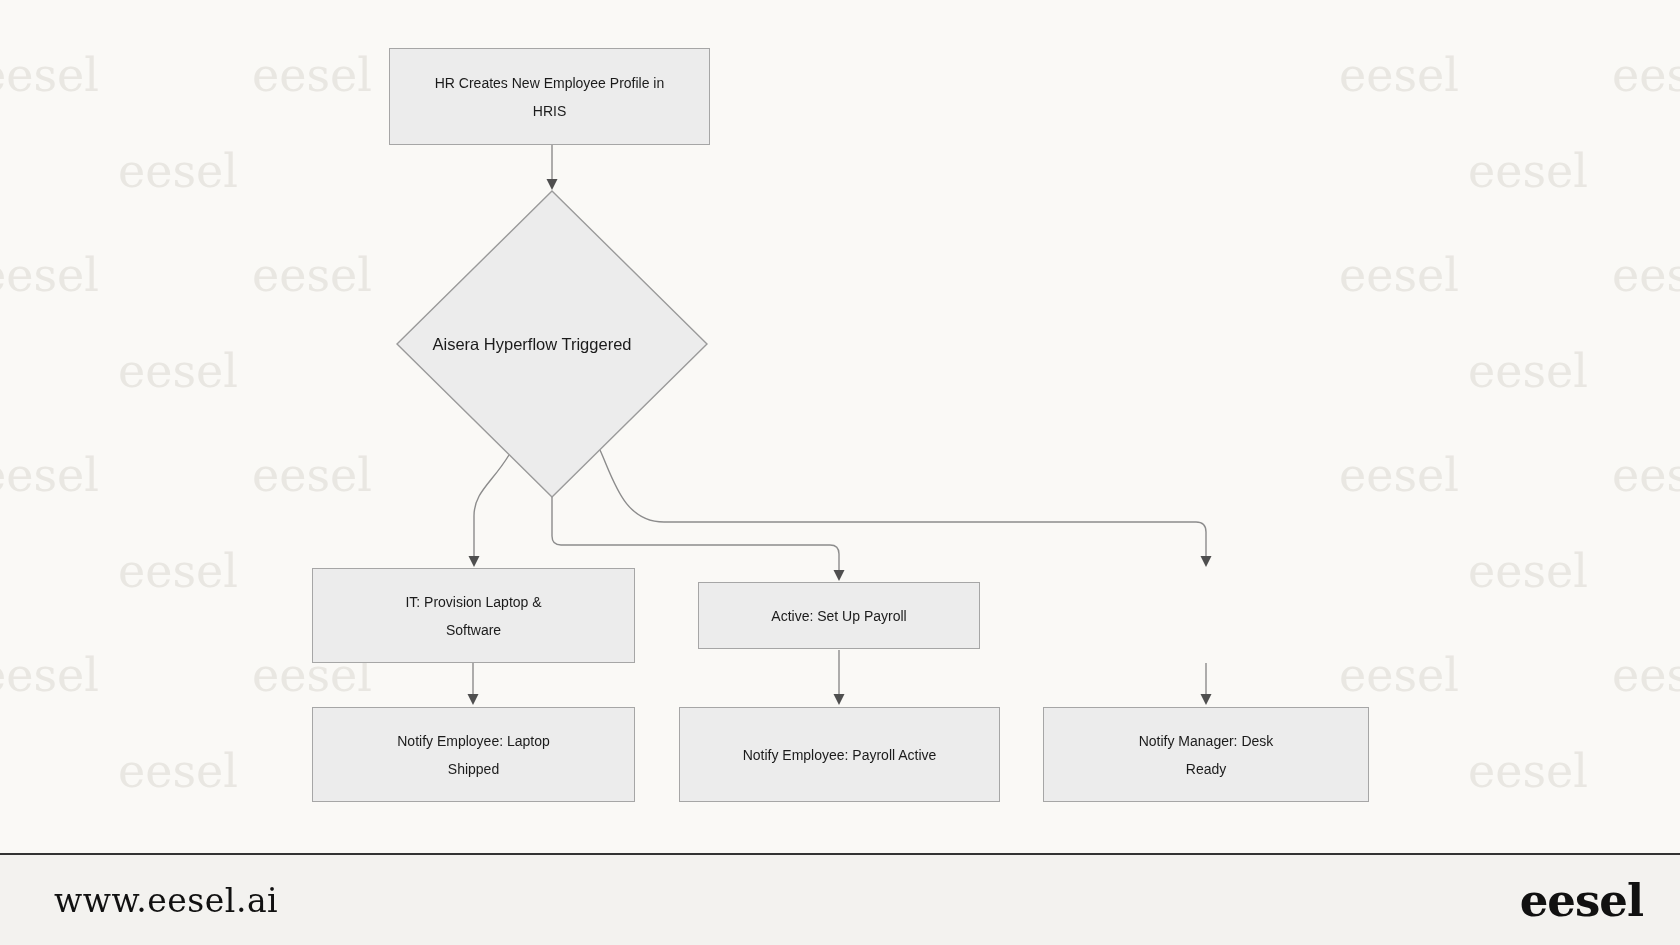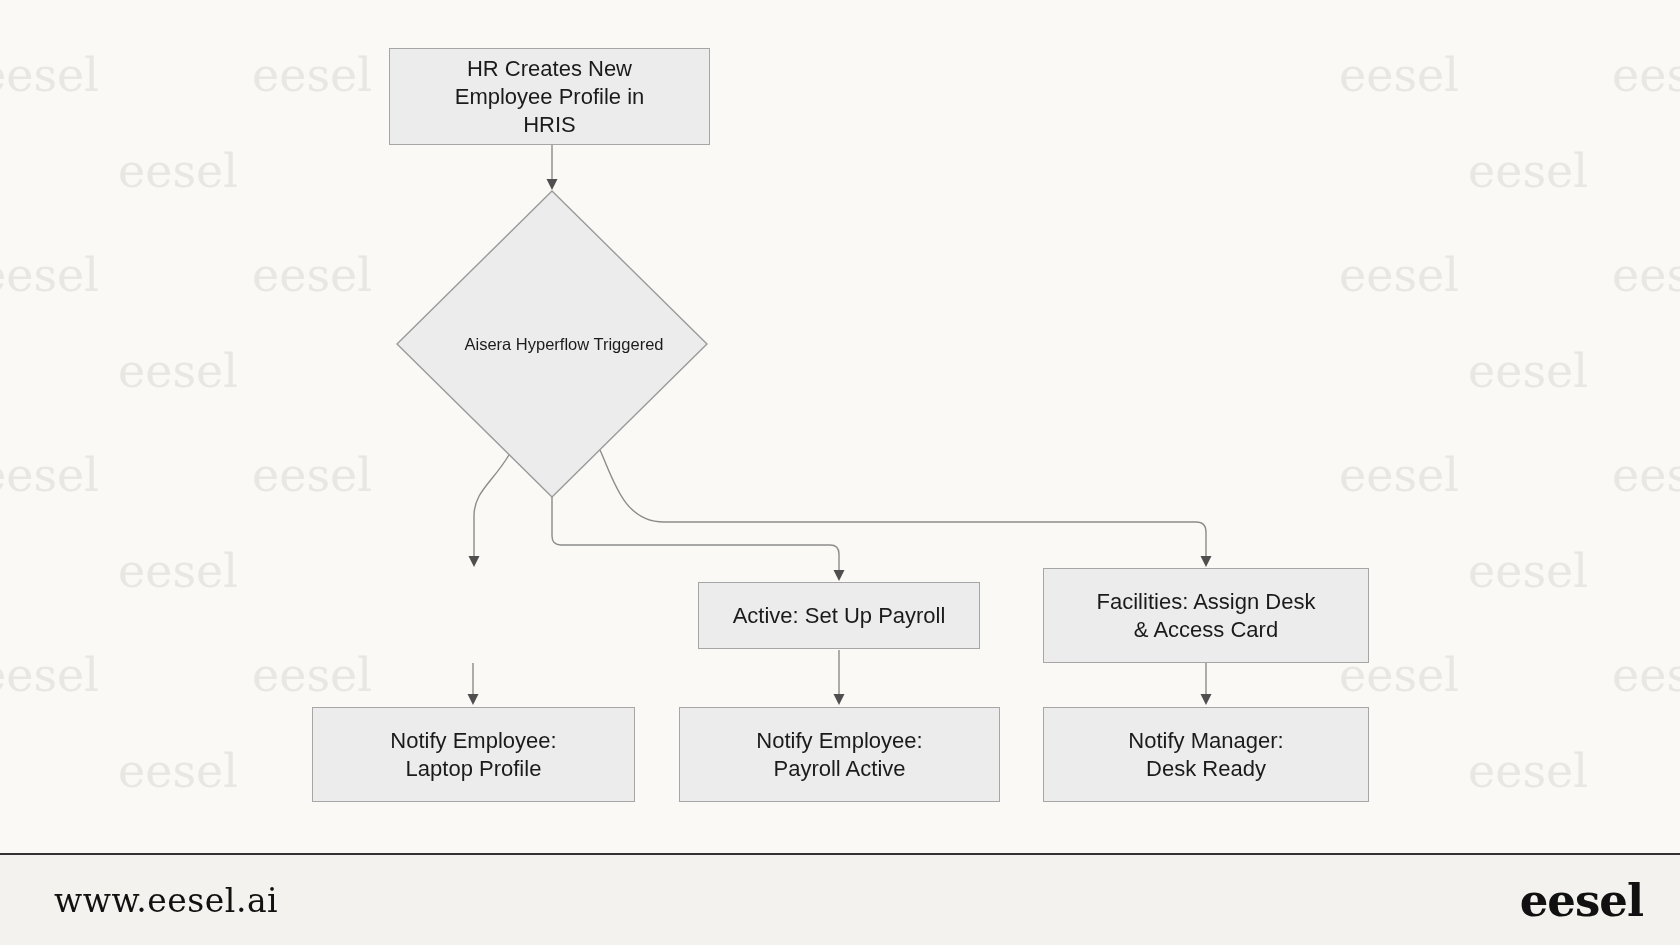--- a/index.html
+++ b/index.html
@@ -24,21 +24,21 @@
     font-size:46px;line-height:1;color:var(--watermark);
     white-space:nowrap;user-select:none;z-index:0;
   }
   .connectors{position:absolute;left:0;top:0;z-index:1;}
   .node{
     position:absolute;z-index:2;
     background:var(--node-fill);
     border:1px solid var(--node-border);
     display:flex;align-items:center;justify-content:center;
     text-align:center;color:var(--text);
-    font-size:22px;line-height:28px;
+    font-size:14px;line-height:28px;
   }
   .node-label{display:inline-block;}
   .diamond-wrap{position:absolute;z-index:2;}
   .diamond-label{
     position:absolute;z-index:3;
     display:flex;align-items:center;justify-content:center;
     text-align:center;color:var(--text);
     font-size:16.5px;line-height:28px;
   }
   .footer{
@@ -114,33 +114,33 @@
       <polygon points="1206,705 1200.5,694 1211.5,694" fill="var(--arrowhead)"></polygon>
     </svg>
 
     <div class="node" style="left:389px;top:48px;width:321px;height:97px;">
       <span class="node-label" style="max-width:235px;">HR Creates New Employee Profile in HRIS</span>
     </div>
 
     <svg class="diamond-wrap" style="left:396px;top:190px;" width="312" height="308" viewBox="0 0 312 308">
       <polygon points="156,1 311,154 156,307 1,154" fill="var(--node-fill)" stroke="#9a9a9a" stroke-width="1.4"></polygon>
     </svg>
-    <div class="diamond-label" style="left:414px;top:330px;width:300px;height:28px;">Aisera Hyperflow Triggered</div>
+    <div class="diamond-label" style="left:382px;top:330px;width:300px;height:28px;">Aisera Hyperflow Triggered</div>
 
+    <div class="node" style="left:312px;top:568px;width:323px;height:95px;">
+      <span class="node-label" style="max-width:195px;">IT: Provision Laptop &amp; Software</span>
+    </div>
 
     <div class="node" style="left:698px;top:582px;width:282px;height:67px;">
       <span class="node-label" style="max-width:260px;">Active: Set Up Payroll</span>
     </div>
 
-    <div class="node" style="left:1043px;top:568px;width:326px;height:95px;">
-      <span class="node-label" style="max-width:238px;">Facilities: Assign Desk &amp; Access Card</span>
-    </div>
 
     <div class="node" style="left:312px;top:707px;width:323px;height:95px;">
-      <span class="node-label" style="max-width:205px;">Notify Employee: Laptop Profile</span>
+      <span class="node-label" style="max-width:205px;">Notify Employee: Laptop Shipped</span>
     </div>
 
     <div class="node" style="left:679px;top:707px;width:321px;height:95px;">
       <span class="node-label" style="max-width:205px;">Notify Employee: Payroll Active</span>
     </div>
 
     <div class="node" style="left:1043px;top:707px;width:326px;height:95px;">
       <span class="node-label" style="max-width:172px;">Notify Manager: Desk Ready</span>
     </div>
 

